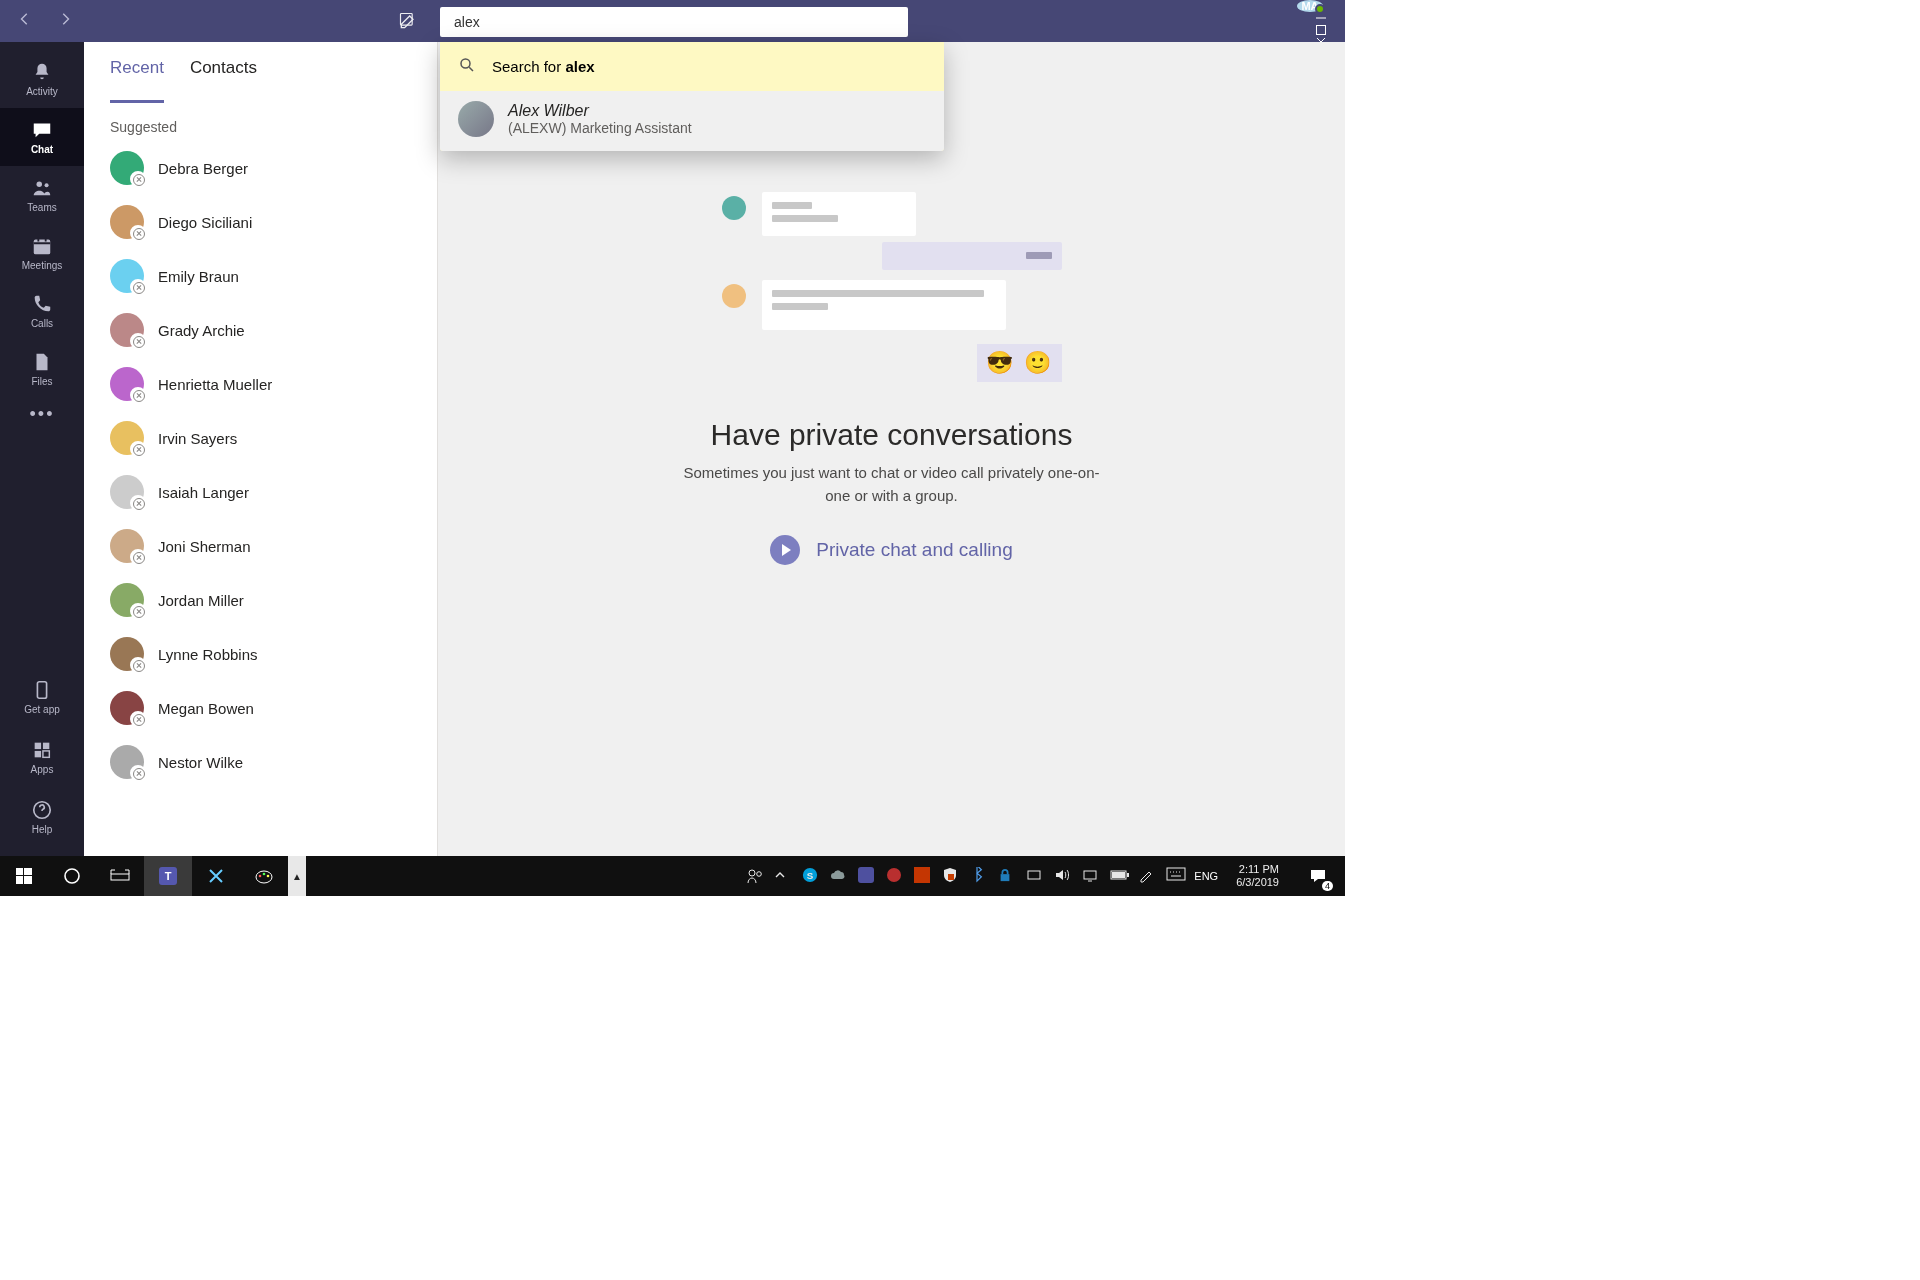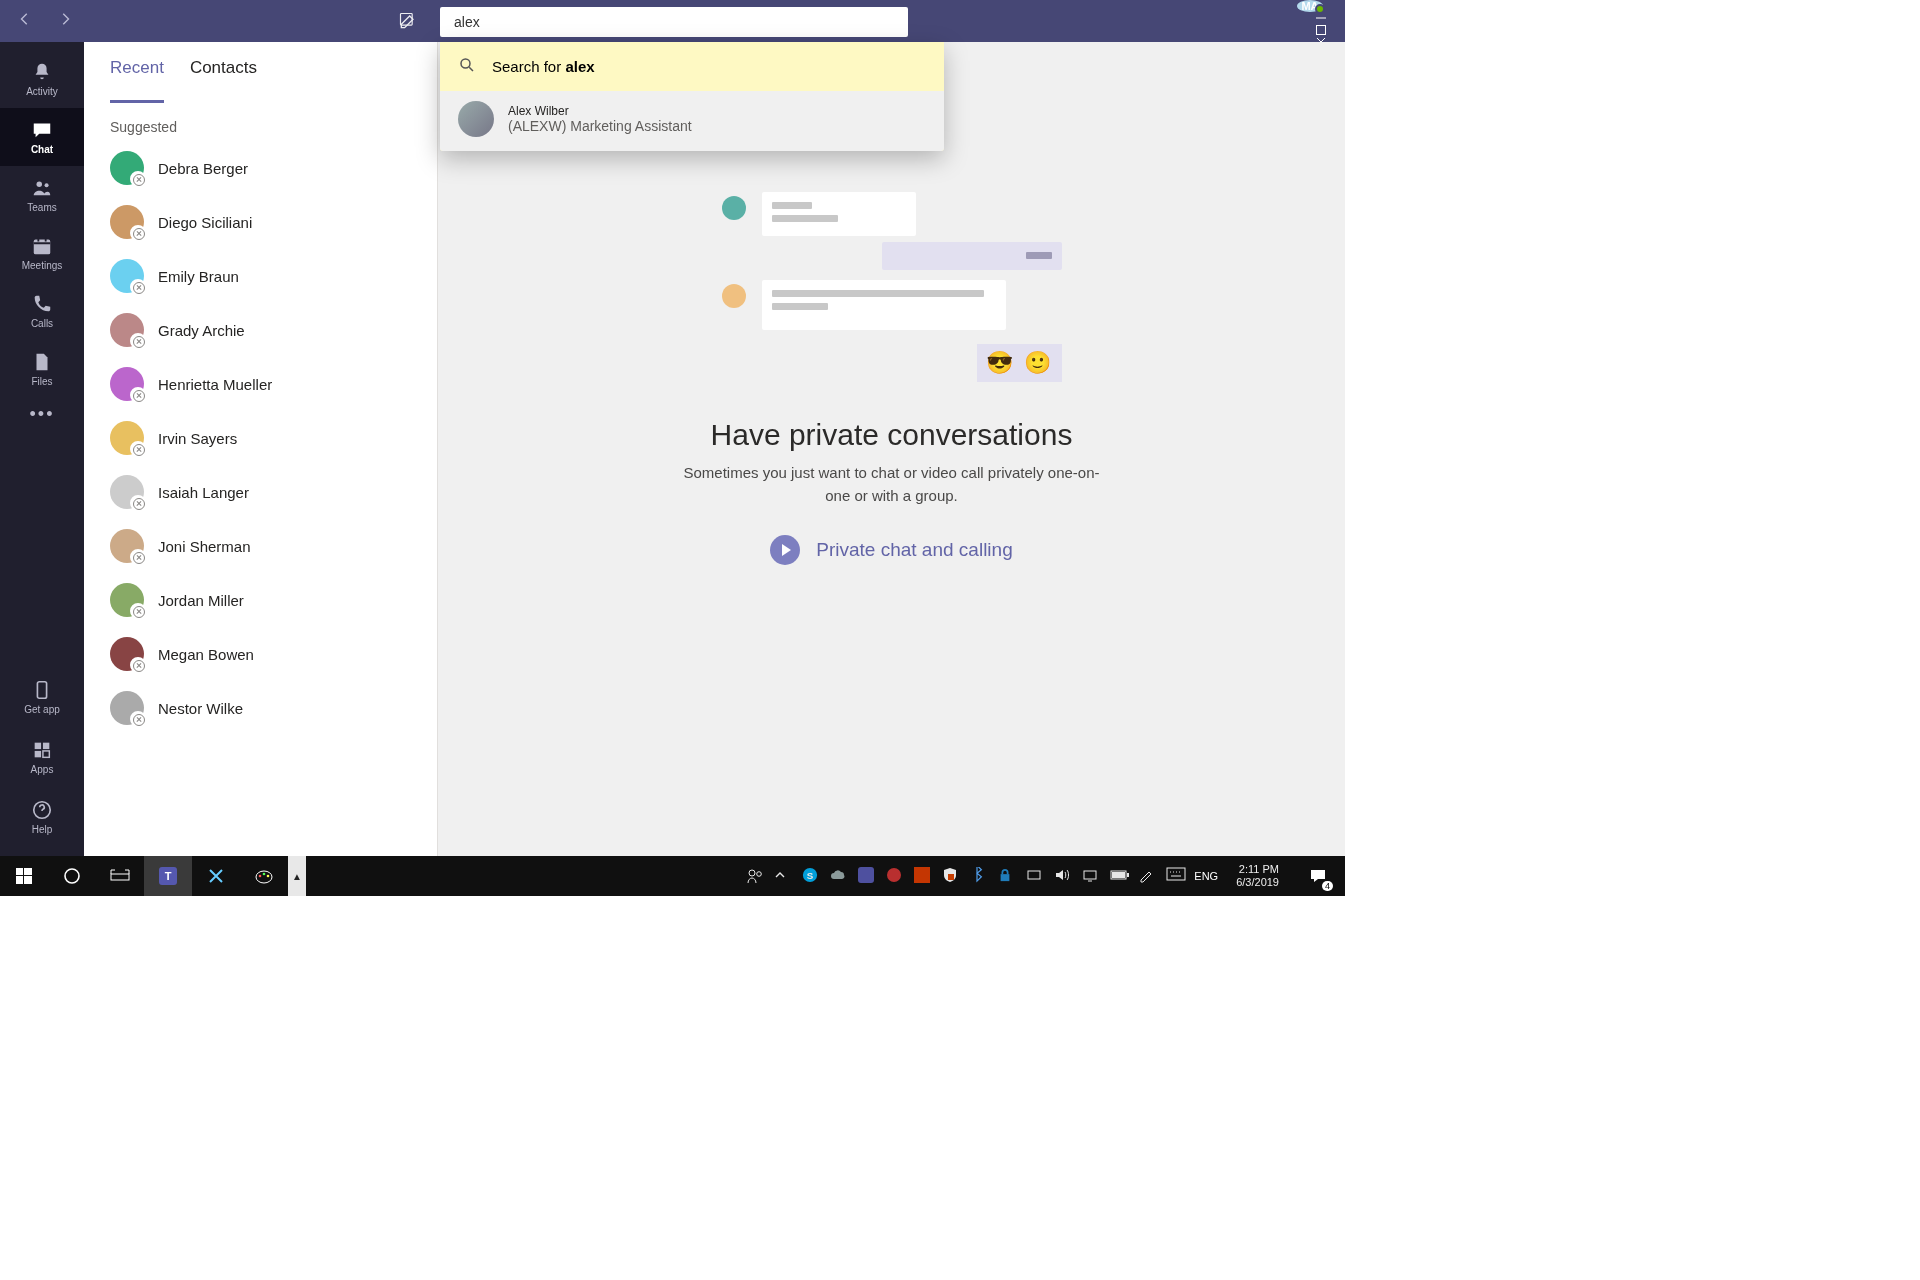--- a/index.html
+++ b/index.html
@@ -75,21 +75,21 @@
   .cta .play::after{content:"";width:0;height:0;border-left:9px solid #fff;border-top:6px solid transparent;border-bottom:6px solid transparent;margin-left:2px;}
   .cta-label{font-size:19px;color:#6264a7;}
 
   
   .dropdown{position:absolute;left:440px;top:42px;width:504px;background:#fef9c3;box-shadow:0 8px 24px rgba(0,0,0,.25);border-radius:0 0 3px 3px;z-index:50;overflow:hidden;}
   .dd-search{display:flex;align-items:center;gap:16px;padding:14px 18px;font-size:15px;cursor:pointer;}
   .dd-search .mag svg{width:18px;height:18px;stroke:#555;fill:none;stroke-width:2;}
   .dd-search b{font-weight:600;}
   .dd-person{display:flex;align-items:center;gap:14px;padding:10px 18px 14px;background:#f0f0f0;cursor:pointer;}
   .dd-avatar{width:36px;height:36px;border-radius:50%;background:linear-gradient(135deg,#9aa,#778);flex-shrink:0;}
-  .dd-info .n{font-size:12px;color:#252423;}
+  .dd-info .n{font-size:16px;color:#252423;font-style:italic;}
   .dd-info .d{font-size:14px;color:#605e5c;}
 
   
   .taskbar{position:absolute;left:0;right:0;bottom:0;height:40px;background:#101010;display:flex;align-items:center;color:#fff;}
   .tb-left{display:flex;align-items:center;height:100%;}
   .tb-btn{width:48px;height:40px;display:flex;align-items:center;justify-content:center;}
   .tb-btn.active{background:#3a3a3a;}
   .tb-scrollhint{width:18px;height:40px;background:#e8e8e8;display:flex;align-items:center;justify-content:center;color:#222;font-size:10px;}
   .tb-tray{margin-left:auto;display:flex;align-items:center;gap:10px;padding-right:6px;height:100%;}
   .tray-icon{width:18px;height:18px;opacity:.9;}
@@ -285,20 +285,26 @@
         </div>
         <div class="p-name">Joni Sherman</div>
       </div>
       <div class="person">
         <div class="p-avatar" style="background: rgb(136, 170, 102);">
           <span class="x"></span>
         </div>
         <div class="p-name">Jordan Miller</div>
       </div>
       <div class="person">
+        <div class="p-avatar" style="background: rgb(153, 119, 85);">
+          <span class="x"></span>
+        </div>
+        <div class="p-name">Lynne Robbins</div>
+      </div>
+      <div class="person">
         <div class="p-avatar" style="background: rgb(136, 68, 68);">
           <span class="x"></span>
         </div>
         <div class="p-name">Megan Bowen</div>
       </div>
       <div class="person">
         <div class="p-avatar" style="background: rgb(170, 170, 170);">
           <span class="x"></span>
         </div>
         <div class="p-name">Nestor Wilke</div>

